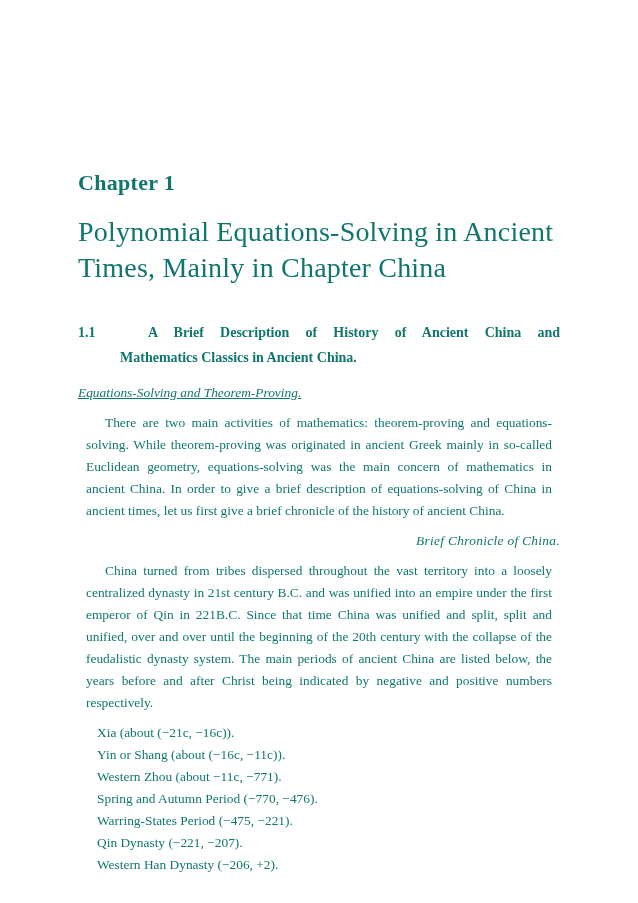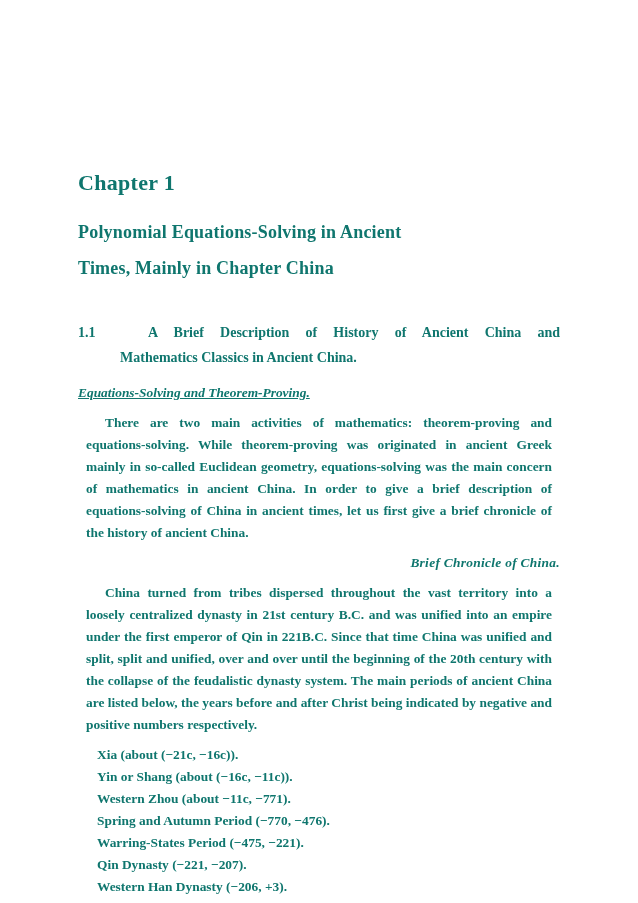--- a/index.html
+++ b/index.html
@@ -19,22 +19,22 @@
     color: #0f766e;
     overflow: hidden;
   }
   .chapter-label {
     font-size: 22px;
     font-weight: bold;
     letter-spacing: 0.3px;
   }
   .chapter-title {
     margin-top: 18px;
-    font-size: 18px;
-    font-weight: bold;
+    font-size: 28px;
+    font-weight: normal;
     line-height: 36px;
     letter-spacing: 0.2px;
   }
   .section-heading {
     margin-top: 34px;
     display: grid;
     grid-template-columns: 42px 1fr;
     font-size: 14px;
     font-weight: bold;
     line-height: 25px;
@@ -43,21 +43,20 @@
     grid-row: 1 / span 2;
   }
   .section-line-1 {
     text-align: justify;
     text-align-last: justify;
     margin-left: 28px;
   }
   .body-block {
     font-size: 13.4px;
     line-height: 22px;
-    font-weight: bold;
   }
   .subhead-underline {
     margin-top: 12px;
     font-style: italic;
     display: inline-block;
     text-decoration: underline;
   }
   .paragraph {
     margin: 8px;
     text-align: justify;
@@ -103,18 +102,18 @@
 
     <p class="paragraph">China turned from tribes dispersed throughout the vast territory into a loosely centralized dynasty in 21st century B.C. and was unified into an empire under the first emperor of Qin in 221B.C. Since that time China was unified and split, split and unified, over and over until the beginning of the 20th century with the collapse of the feudalistic dynasty system. The main periods of ancient China are listed below, the years before and after Christ being indicated by negative and positive numbers respectively.</p>
 
     <div>
       <div class="period-line">Xia (about (−21c, −16c)).</div>
       <div class="period-line">Yin or Shang (about (−16c, −11c)).</div>
       <div class="period-line">Western Zhou (about −11c, −771).</div>
       <div class="period-line">Spring and Autumn Period (−770, −476).</div>
       <div class="period-line">Warring-States Period (−475, −221).</div>
       <div class="period-line">Qin Dynasty (−221, −207).</div>
-      <div class="period-line">Western Han Dynasty (−206, +3).</div>
+      <div class="period-line">Western Han Dynasty (−206, +2).</div>
     </div>
 
   </div>
 
 </div>
 
 </body></html>

